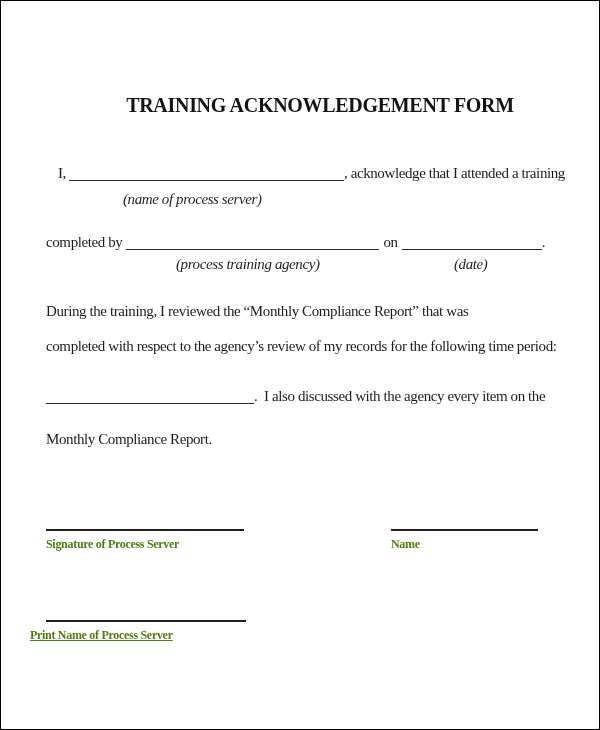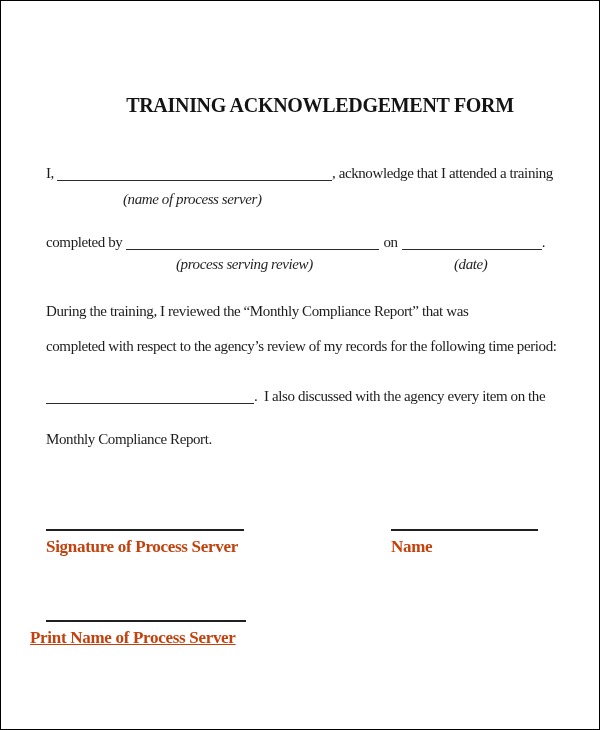--- a/index.html
+++ b/index.html
@@ -52,43 +52,43 @@
     color: #1f1f1f;
     white-space: nowrap;
   }
   .sig-line {
     position: absolute;
     height: 2px;
     background: #1f1f1f;
   }
   .sig-label {
     position: absolute;
-    font-size: 17px;
+    font-size: 12px;
     font-weight: bold;
     letter-spacing: -0.3px;
-    color: #c2410c;
+    color: #4d7c0f;
     white-space: nowrap;
   }
 </style>
 </head>
 <body>
 
 <div class="page">
 
   <div class="title">TRAINING ACKNOWLEDGEMENT FORM</div>
 
-  <div class="row" style="top:163px;">
+  <div class="row" style="top:163px;margin-left:12px;">
     <span class="t">I,</span><span class="blank w275"></span><span class="t">, acknowledge that I attended a training</span>
   </div>
   <div class="caption" style="top:190px; left:122px;">(name of process server)</div>
 
   <div class="row" style="top:232px;">
     <span class="t">completed by</span><span class="blank w253"></span><span class="t">on</span><span class="blank w140"></span><span class="t">.</span>
   </div>
-  <div class="caption" style="top:255px; left:175px;">(process serving review)</div>
+  <div class="caption" style="top:255px; left:175px;">(process training agency)</div>
   <div class="caption" style="top:255px; left:453px;">(date)</div>
 
   <div class="row" style="top:301px;">
     <span class="t">During the training, I reviewed the “Monthly Compliance Report” that was</span>
   </div>
   <div class="row" style="top:336px;">
     <span class="t">completed with respect to the agency’s review of my records for the following time period:</span>
   </div>
   <div class="row" style="top:429px;">
     <span class="t">Monthly Compliance Report.</span>

